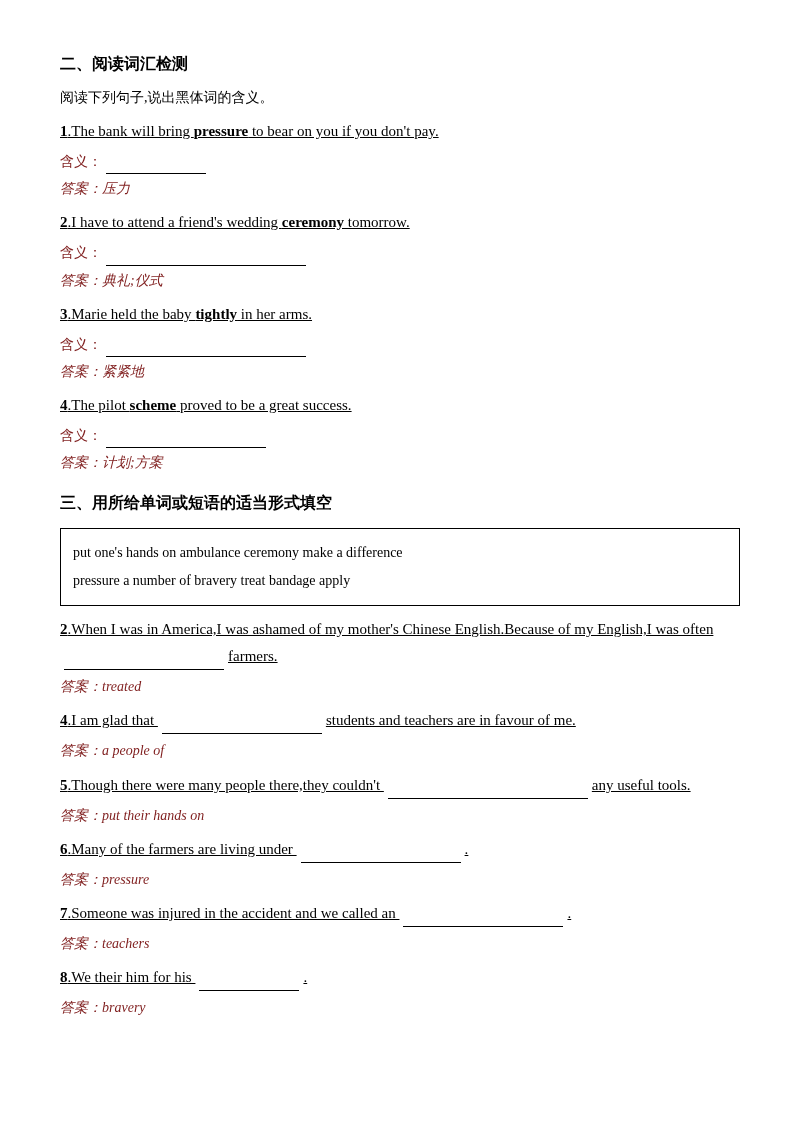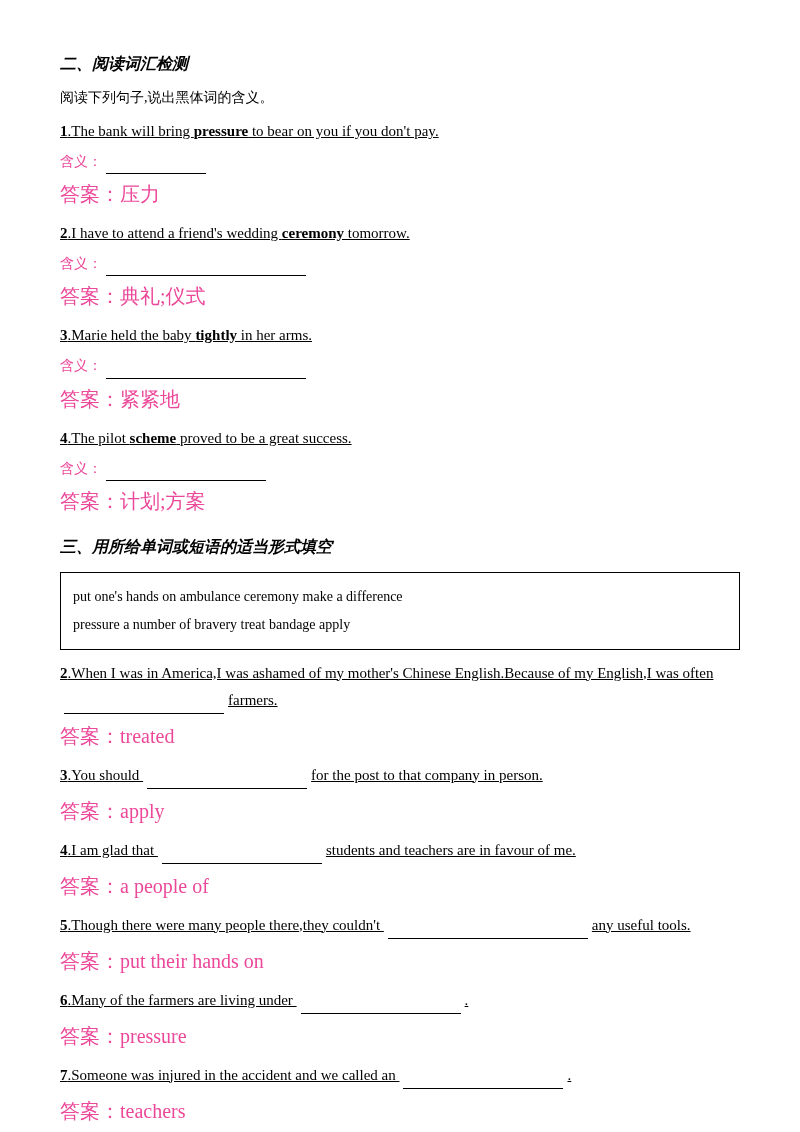--- a/index.html
+++ b/index.html
@@ -15,21 +15,20 @@
       padding: 40px 60px;
       line-height: 1.8;
       width: 800px;
       min-height: 1132px;
     }
     .section-title {
       font-size: 16px;
       font-weight: bold;
       margin-bottom: 6px;
       margin-top: 10px;
-      font-style: italic;
     }
     .subtitle {
       font-size: 14px;
       margin-bottom: 8px;
     }
     .question {
       margin-bottom: 4px;
       text-decoration: underline;
     }
     .question-num {
@@ -50,26 +49,27 @@
     }
     .fill-line-medium {
       min-width: 160px;
     }
     .fill-line-short {
       min-width: 100px;
     }
     .hanyi-label {
       font-size: 14px;
       margin-bottom: 2px;
-      color: #ec4899;
+      color: #7f1d1d;
     }
     .answer {
-      color: #ec4899;
+      color: #7f1d1d;
       margin-bottom: 8px;
-      font-size: 20px;
+      font-size: 14px;
+      font-style: italic;
     }
     .word-box {
       border: 1px solid #000;
       padding: 10px 12px;
       margin: 10px 0;
       font-size: 14px;
       line-height: 2;
     }
     .section-divider {
       margin-top: 14px;
@@ -128,26 +128,20 @@
   </div>
 
 
   <div class="q-block">
     <div class="question">
       <span class="question-num">2</span><span>.When I was in America,I was ashamed of my mother's Chinese English.Because of my English,I was often </span><span class="fill-line fill-line-medium"></span><span>farmers.</span>
     </div>
     <div class="answer"><span>答案：</span><span>treated</span></div>
   </div>
 
-  <div class="q-block">
-    <div class="question">
-      <span class="question-num">3</span><span>.You should </span><span class="fill-line fill-line-medium"></span><span>for the post to that company in person.</span>
-    </div>
-    <div class="answer"><span>答案：</span><span>apply</span></div>
-  </div>
 
   <div class="q-block">
     <div class="question">
       <span class="question-num">4</span><span>.I am glad that </span><span class="fill-line fill-line-medium"></span><span>students and teachers are in favour of me.</span>
     </div>
     <div class="answer"><span>答案：</span><span>a people of</span></div>
   </div>
 
   <div class="q-block">
     <div class="question">

